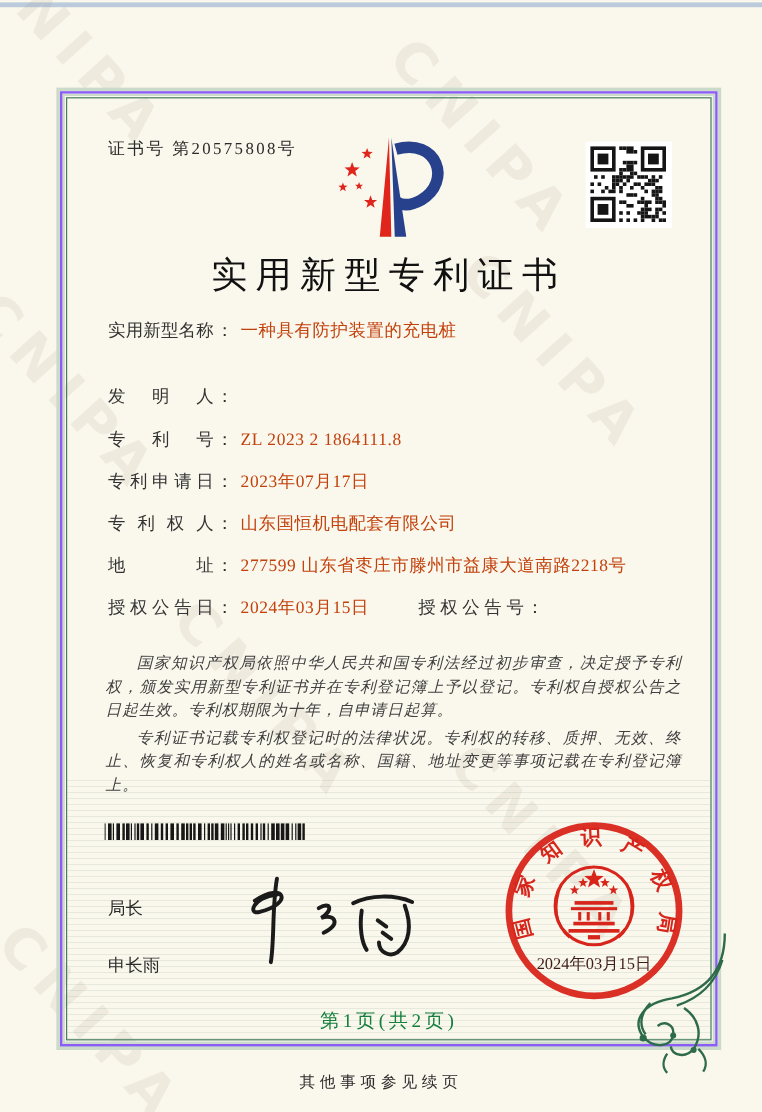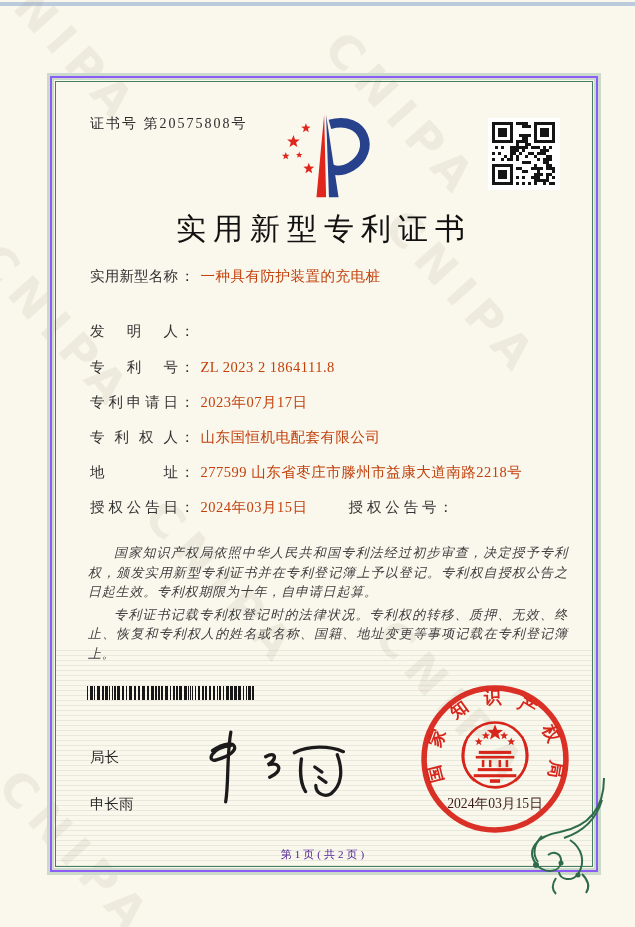--- a/index.html
+++ b/index.html
@@ -30,22 +30,22 @@
   .grant-date-val{width:148px;flex:none}
   .paras{position:absolute;left:36px;right:28px;top:465px;font-size:13px;line-height:19.5px;
          font-style:italic;letter-spacing:0.8px;color:#404040;text-align:justify;z-index:3}
   .paras p{text-indent:2em;margin-bottom:3px}
   .barcode{position:absolute;left:35px;top:608px;width:172px;height:14px;z-index:3;line-height:0}
   .signature-area{position:absolute;left:38px;top:670px;z-index:3;
                   font-family:"Liberation Sans","DejaVu Sans",sans-serif;font-size:14.5px;color:#2b2b2b}
   .signer-title{display:block;margin-bottom:28px}
   .autograph{position:absolute;left:108px;top:-24px;width:168px;height:86px}
   .seal{position:absolute;left:366px;top:604px;width:154px;height:154px;z-index:4}
-  .page-number{position:absolute;left:0;right:0;bottom:8px;text-align:center;font-size:11px;
-               letter-spacing:3px;color:#4c1d95;z-index:3}
+  .page-number{position:absolute;left:0;right:0;bottom:8px;text-align:center;font-size:16px;
+               letter-spacing:3px;color:#15803d;z-index:3}
   .ornament{position:absolute;right:-12px;bottom:-26px;width:96px;height:122px;z-index:5}
   .footer-note{position:absolute;left:0;right:0;top:893px;text-align:center;font-size:13px;
                letter-spacing:4px;color:#2c2c2c;z-index:2}
 </style>
 </head>
 <body>
 
 <svg width="0" height="0" style="position:absolute">
   <defs>
     <path id="st" d="M0,-6 L1.47,-2.02 L5.71,-1.85 L2.38,0.77 L3.53,4.85 L0,2.5 L-3.53,4.85 L-2.38,0.77 L-5.71,-1.85 L-1.47,-2.02 Z"></path>
@@ -368,13 +368,14 @@
         </g>
         <g fill="#2e6b4a">
           <circle cx="24" cy="91" r="3"></circle>
           <circle cx="49" cy="89" r="2.5"></circle>
           <circle cx="66" cy="101" r="2.5"></circle>
         </g>
       </svg>
     </div>
   </div>
 
+  <div class="footer-note">其他事项参见续页</div>
 </div>
 
 </body></html>

